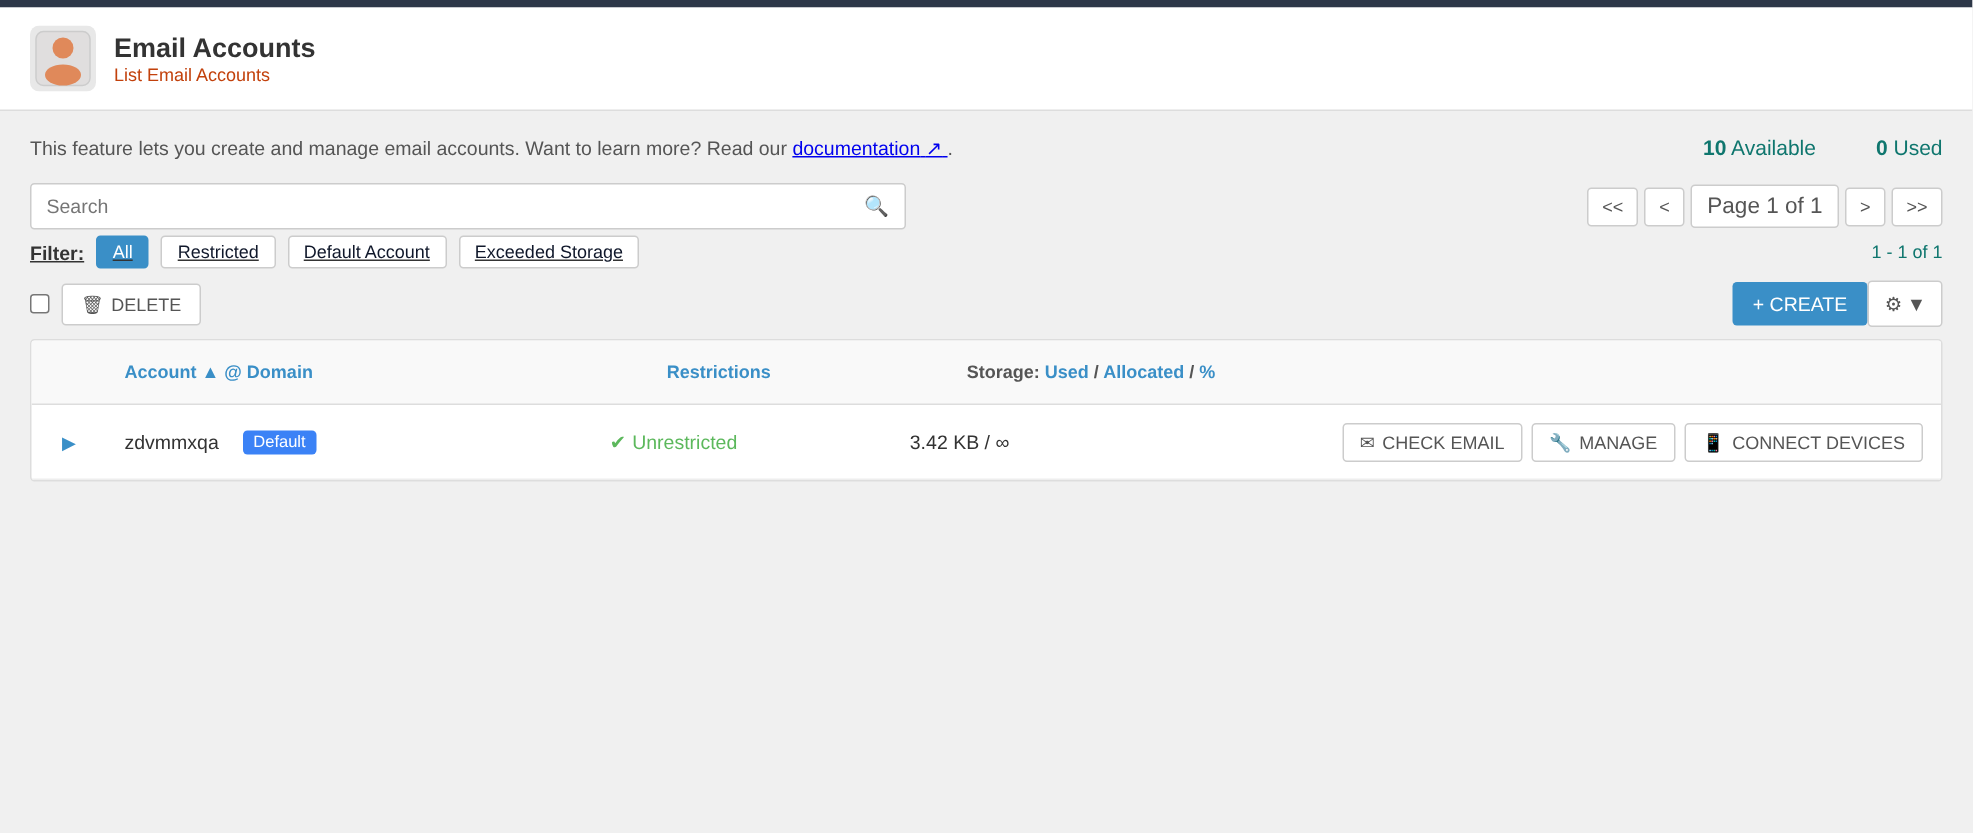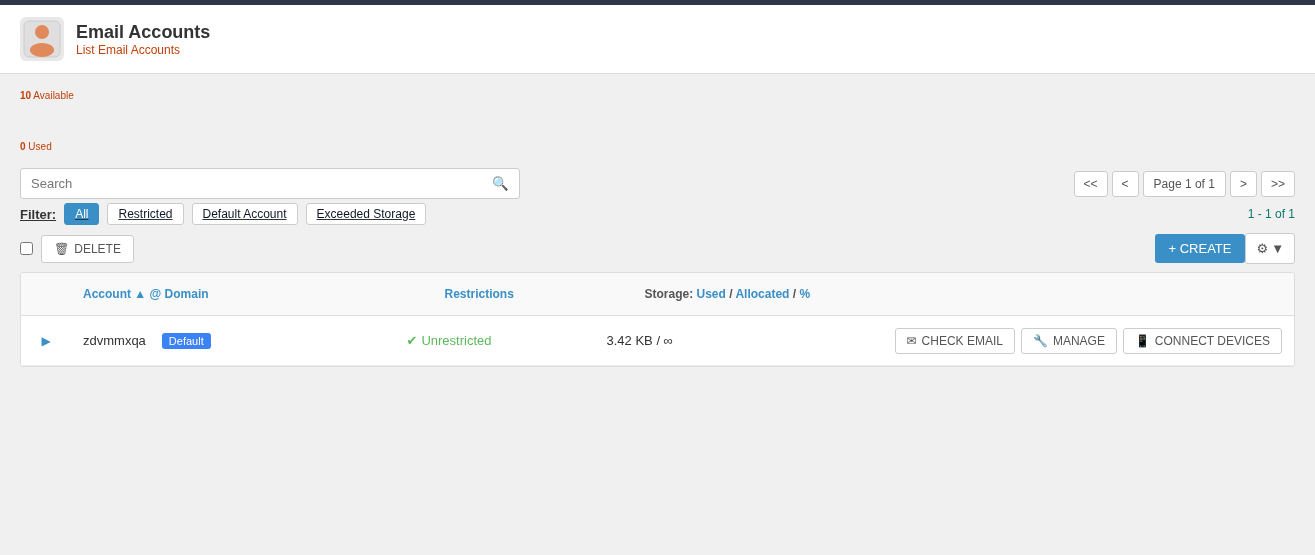--- a/index.html
+++ b/index.html
@@ -41,37 +41,36 @@
       font-size: 13px;
       color: #555;
       margin-bottom: 16px;
       display: flex;
       align-items: center;
       justify-content: space-between;
     }
     .stats {
       display: flex;
       gap: 40px;
-      font-size: 10px;
-      color: #c2410c;
-      flex-direction: column;
+      font-size: 14px;
+      color: #0f766e;
     }
     .search-filter-row {
       display: flex;
       align-items: center;
       justify-content: space-between;
       margin-bottom: 4px;
     }
     .search-box {
       display: flex;
       align-items: center;
       border: 1px solid #ccc;
       border-radius: 3px;
       background: #fff;
-      width: 500px;
+      width: 584px;
     }
     .search-box input {
       border: none;
       outline: none;
       padding: 7px 10px;
       font-size: 13px;
       flex: 1;
       background: transparent;
       color: #aaa;
     }
@@ -93,21 +92,21 @@
       padding: 5px 9px;
       cursor: pointer;
       font-size: 12px;
       color: #555;
       border-radius: 3px;
     }
     .page-label {
       border: 1px solid #ccc;
       background: #fff;
       padding: 5px 10px;
-      font-size: 12px;
+      font-size: 15px;
       color: #555;
       border-radius: 3px;
       cursor: pointer;
       white-space: nowrap;
     }
     .filter-row {
       display: flex;
       align-items: center;
       margin-bottom: 2px;
       justify-content: space-between;
@@ -295,20 +294,28 @@
     <ellipse cx="22" cy="33" rx="12" ry="7" fill="#e0895a"></ellipse>
   </svg>
   <div class="header-text">
     <h1>Email Accounts</h1>
     <p>List Email Accounts</p>
   </div>
 </div>
 
 <div class="content">
   <div class="description">
+    <div>
+      <span>This feature lets you create and manage email accounts. Want to learn more? Read our</span>
+      <a href="#">
+        <span>documentation</span>
+        <span> ↗</span>
+      </a>
+      <span>.</span>
+    </div>
     <div class="stats">
       <div>
         <strong>10</strong>
         <span>Available</span>
       </div>
       <div>
         <strong>0</strong>
         <span>Used</span>
       </div>
     </div>

